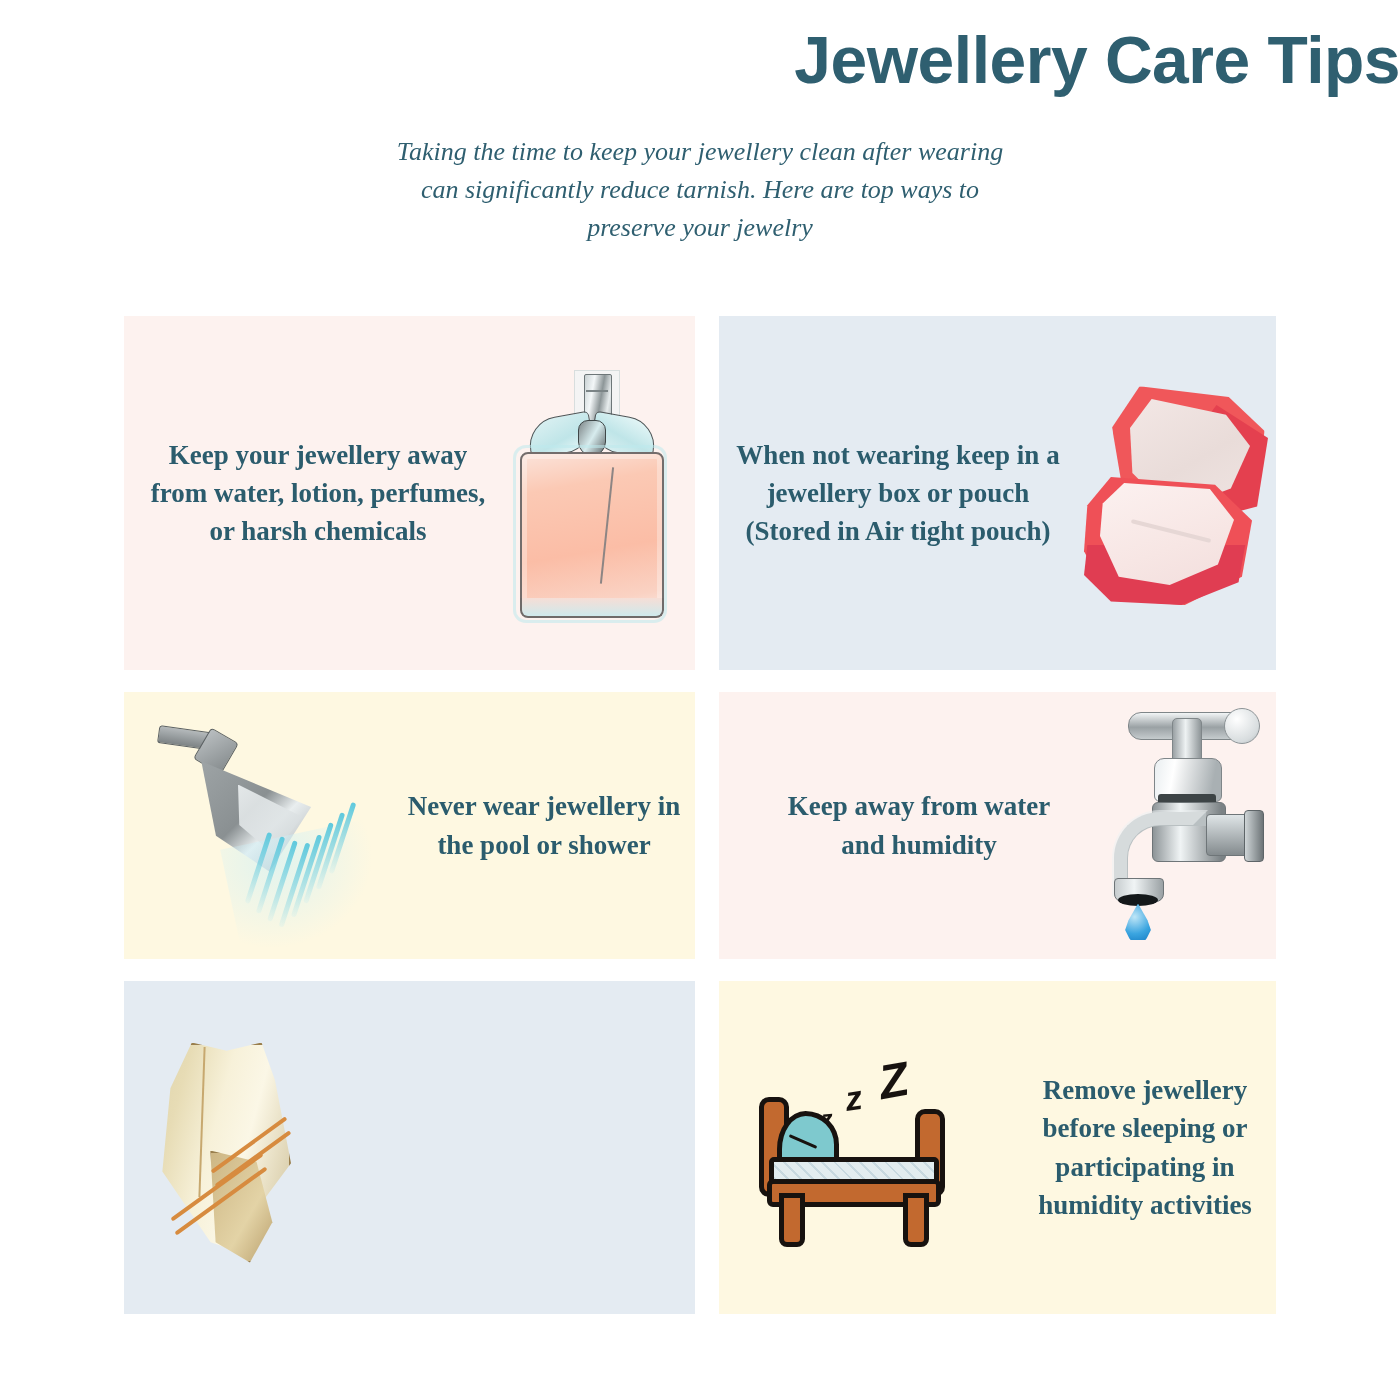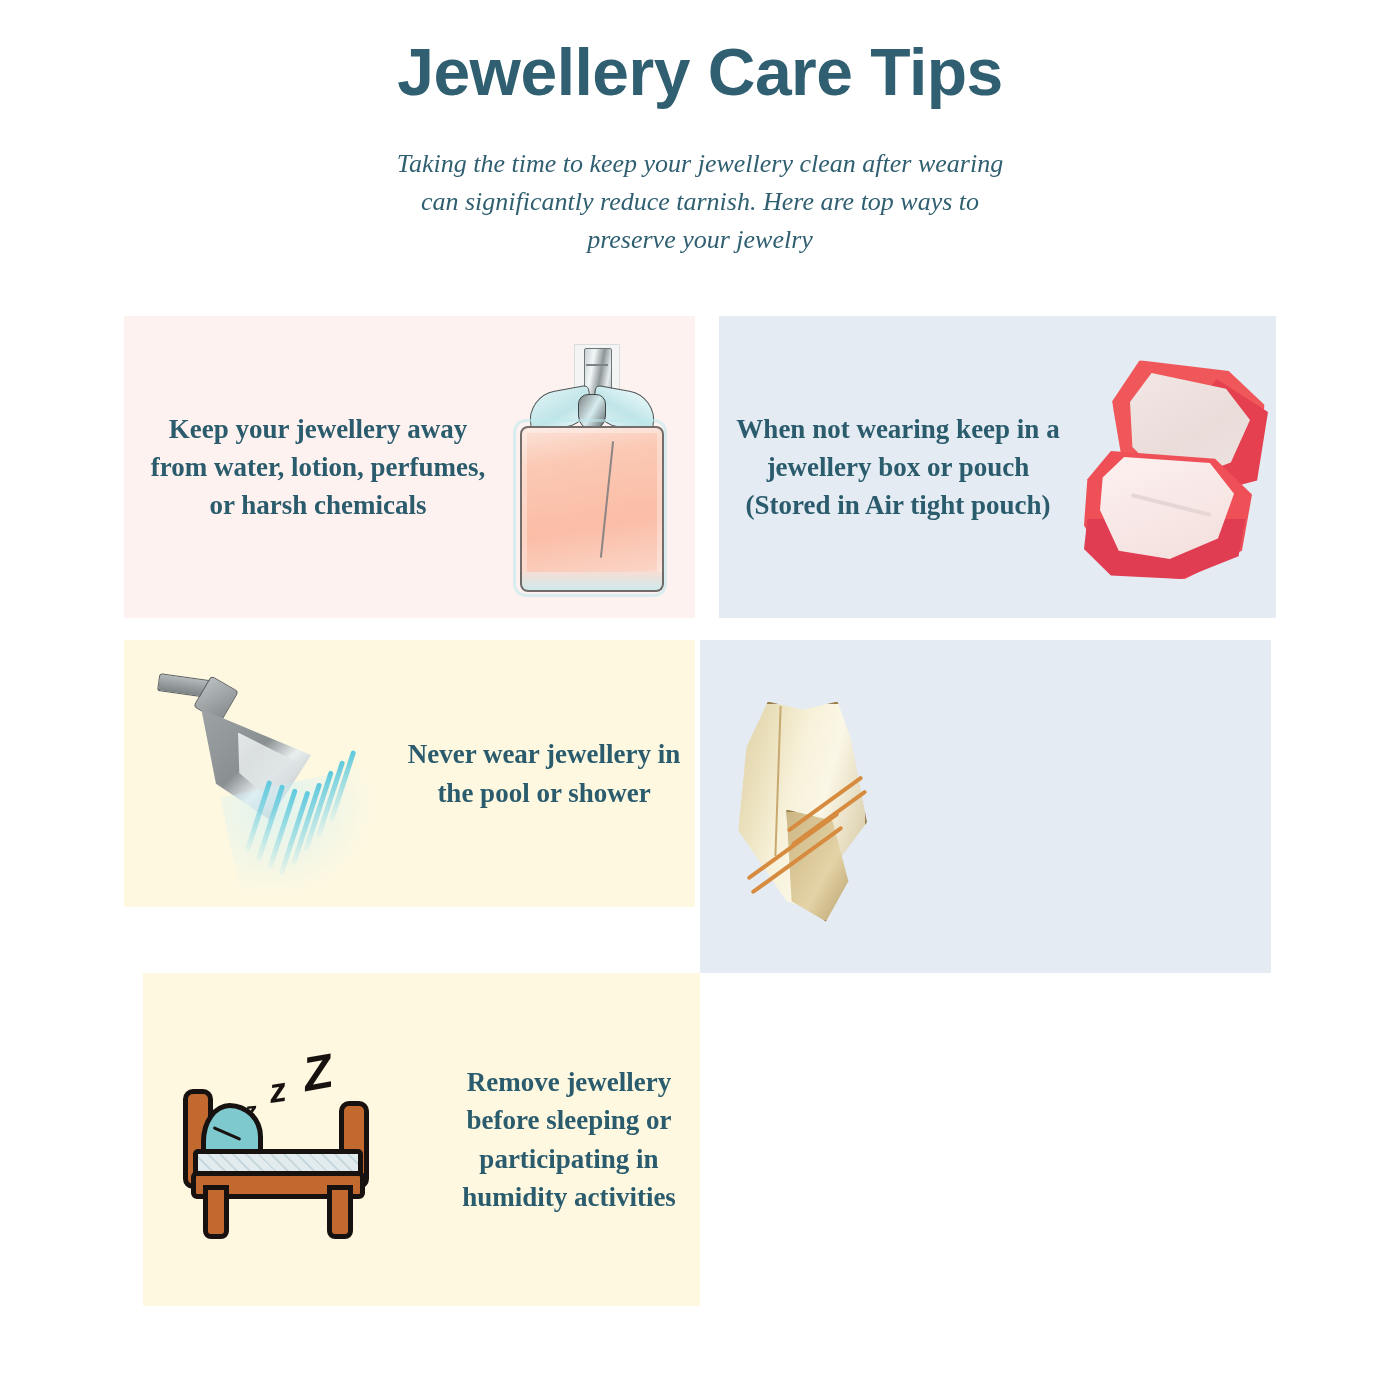--- a/index.html
+++ b/index.html
@@ -26,21 +26,22 @@
     padding-top: 26px;
     text-align: center;
   }
   .title {
     font-family: "Liberation Sans", sans-serif;
     font-weight: bold;
     font-size: 66px;
     line-height: 1.05;
     color: #2f5f70;
     letter-spacing: -0.5px;
-    margin: 12px;
+    margin: 0;
+    text-align: right;
   }
   .subtitle {
     margin: 38px auto 0 auto;
     width: 640px;
     font-family: "Liberation Serif", serif;
     font-style: italic;
     font-size: 26px;
     line-height: 1.45;
     color: #2f5f70;
   }
@@ -62,21 +63,21 @@
     box-sizing: border-box;
     overflow: hidden;
     display: flex;
     align-items: center;
   }
   .card.pink   { background: #fdf2ef; }
   .card.blue   { background: #e4ebf2; }
   .card.cream  { background: #fef8e1; }
 
   
-  .row1 { height: 302px; }
+  .row1 { height: 354px; }
   .row2 { height: 267px; }
   .row3 { height: 333px; }
 
   
   .col-left  { margin-right: 5px; }
   .col-right { margin-left: 19px; }
   .rowgap { margin-bottom: 22px; }
 
   .card .text {
     font-family: "Liberation Serif", serif;
@@ -429,20 +430,40 @@
           <div class="sh-stream" style="left:140px;top:120px;height:88px;transform:rotate(18deg);"></div>
           <div class="sh-stream" style="left:152px;top:112px;height:86px;transform:rotate(18deg);"></div>
           <div class="sh-stream" style="left:164px;top:100px;height:84px;transform:rotate(18deg);"></div>
           <div class="sh-stream" style="left:176px;top:90px;height:80px;transform:rotate(18deg);"></div>
           <div class="sh-stream" style="left:188px;top:80px;height:74px;transform:rotate(18deg);"></div>
         </div>
       </div>
       <div class="text">Never wear jewellery in the pool or shower</div>
     </div>
 
+    <div class="card pink row2 col-right rowgap art-right c4">
+      <div class="text">Keep away from water and humidity</div>
+      <div class="art">
+        <div class="faucet">
+          <div class="fa-handle"></div>
+          <div class="fa-handle-knob"></div>
+          <div class="fa-stem"></div>
+          <div class="fa-collar"></div>
+          <div class="fa-collar2"></div>
+          <div class="fa-bodyv"></div>
+          <div class="fa-arm"></div>
+          <div class="fa-arm-end"></div>
+          <div class="fa-spout"></div>
+          <div class="fa-spout-fill"></div>
+          <div class="fa-mouth"></div>
+          <div class="fa-hole"></div>
+          <div class="fa-drop"></div>
+        </div>
+      </div>
+    </div>
 
     <div class="card blue row3 col-left art-right c5">
       <div class="art">
         <div class="cloth">
           <div class="cl-back"></div>
           <div class="cl-fold"></div>
           <div class="cl-crease"></div>
           <div class="cl-stripe" style="left:22px;top:152px;width:112px;transform:rotate(-36deg);"></div>
           <div class="cl-stripe" style="left:26px;top:166px;width:112px;transform:rotate(-36deg);"></div>
           <div class="cl-stripe" style="left:64px;top:110px;width:92px;transform:rotate(-36deg);"></div>

